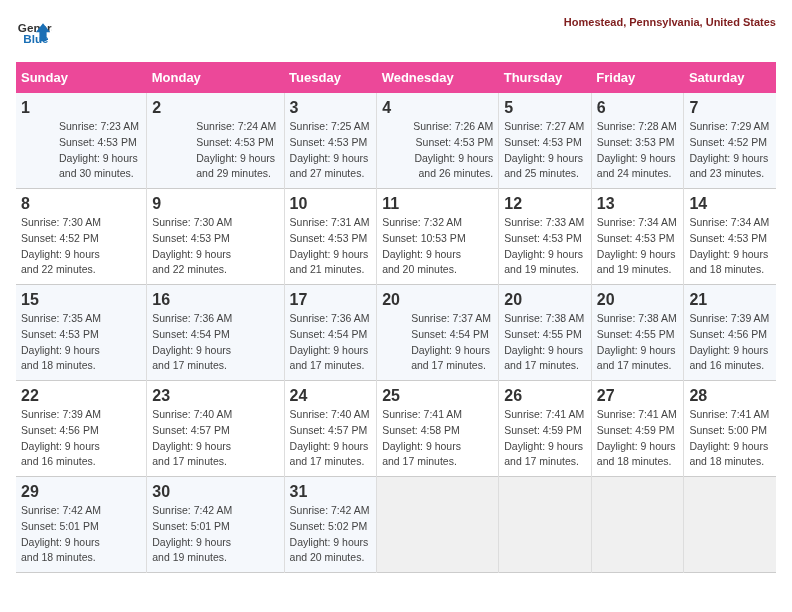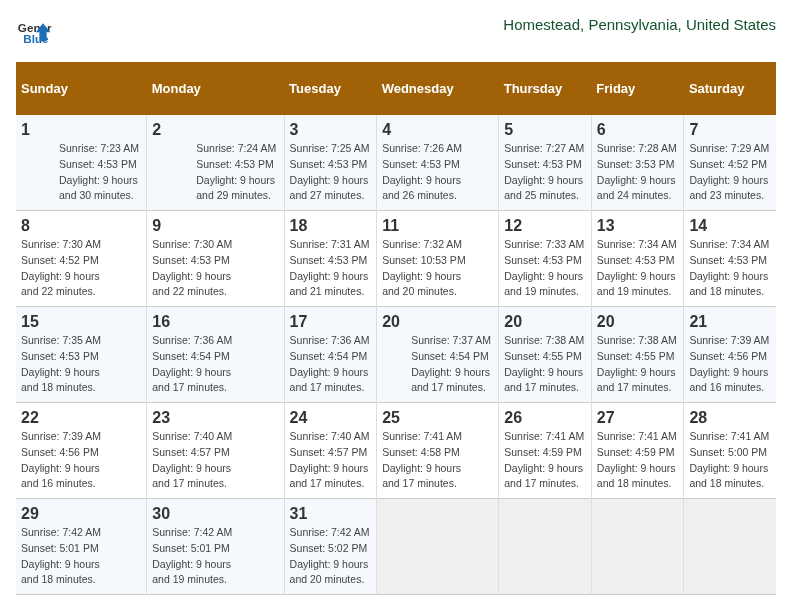--- a/index.html
+++ b/index.html
@@ -27,32 +27,33 @@
     }
     .title-area {
       text-align: right;
     }
     .main-title {
       font-size: 32px;
       font-weight: bold;
       color: #333;
     }
     .subtitle {
-      font-size: 15px;
-      color: #14532d;
+      font-size: 11px;
+      color: #7f1d1d;
+      font-weight: bold;
     }
     table {
       width: 100%;
       border-collapse: collapse;
       font-size: 11px;
     }
     thead th {
-      background-color: #a16207;
+      background-color: #ec4899;
       color: #fff;
-      padding: 19px 5px;
+      padding: 8px 5px;
       text-align: left;
       font-size: 13px;
       font-weight: bold;
     }
     tbody tr {
       border-bottom: 1px solid #ccc;
     }
     tbody tr:nth-child(odd) {
       background-color: #f5f8fc;
     }
@@ -126,21 +127,21 @@
         </td>
         <td>
           <span class="day-num">3</span>
           <div class="day-info" style="white-space: pre-line;">Sunrise: 7:25 AM
 Sunset: 4:53 PM
 Daylight: 9 hours
 and 27 minutes.</div>
         </td>
         <td>
           <span class="day-num">4</span>
-          <div class="day-info" style="white-space: pre-line;">Sunrise: 7:26 AM
+          <div class="day-info" style="white-space: pre-line; text-align: right;">Sunrise: 7:26 AM
 Sunset: 4:53 PM
 Daylight: 9 hours
 and 26 minutes.</div>
         </td>
         <td>
           <span class="day-num">5</span>
           <div class="day-info" style="white-space: pre-line;">Sunrise: 7:27 AM
 Sunset: 4:53 PM
 Daylight: 9 hours
 and 25 minutes.</div>
@@ -169,21 +170,21 @@
 and 22 minutes.</div>
         </td>
         <td>
           <span class="day-num">9</span>
           <div class="day-info" style="white-space: pre-line;">Sunrise: 7:30 AM
 Sunset: 4:53 PM
 Daylight: 9 hours
 and 22 minutes.</div>
         </td>
         <td>
-          <span class="day-num">18</span>
+          <span class="day-num">10</span>
           <div class="day-info" style="white-space: pre-line;">Sunrise: 7:31 AM
 Sunset: 4:53 PM
 Daylight: 9 hours
 and 21 minutes.</div>
         </td>
         <td>
           <span class="day-num">11</span>
           <div class="day-info" style="white-space: pre-line;">Sunrise: 7:32 AM
 Sunset: 10:53 PM
 Daylight: 9 hours

